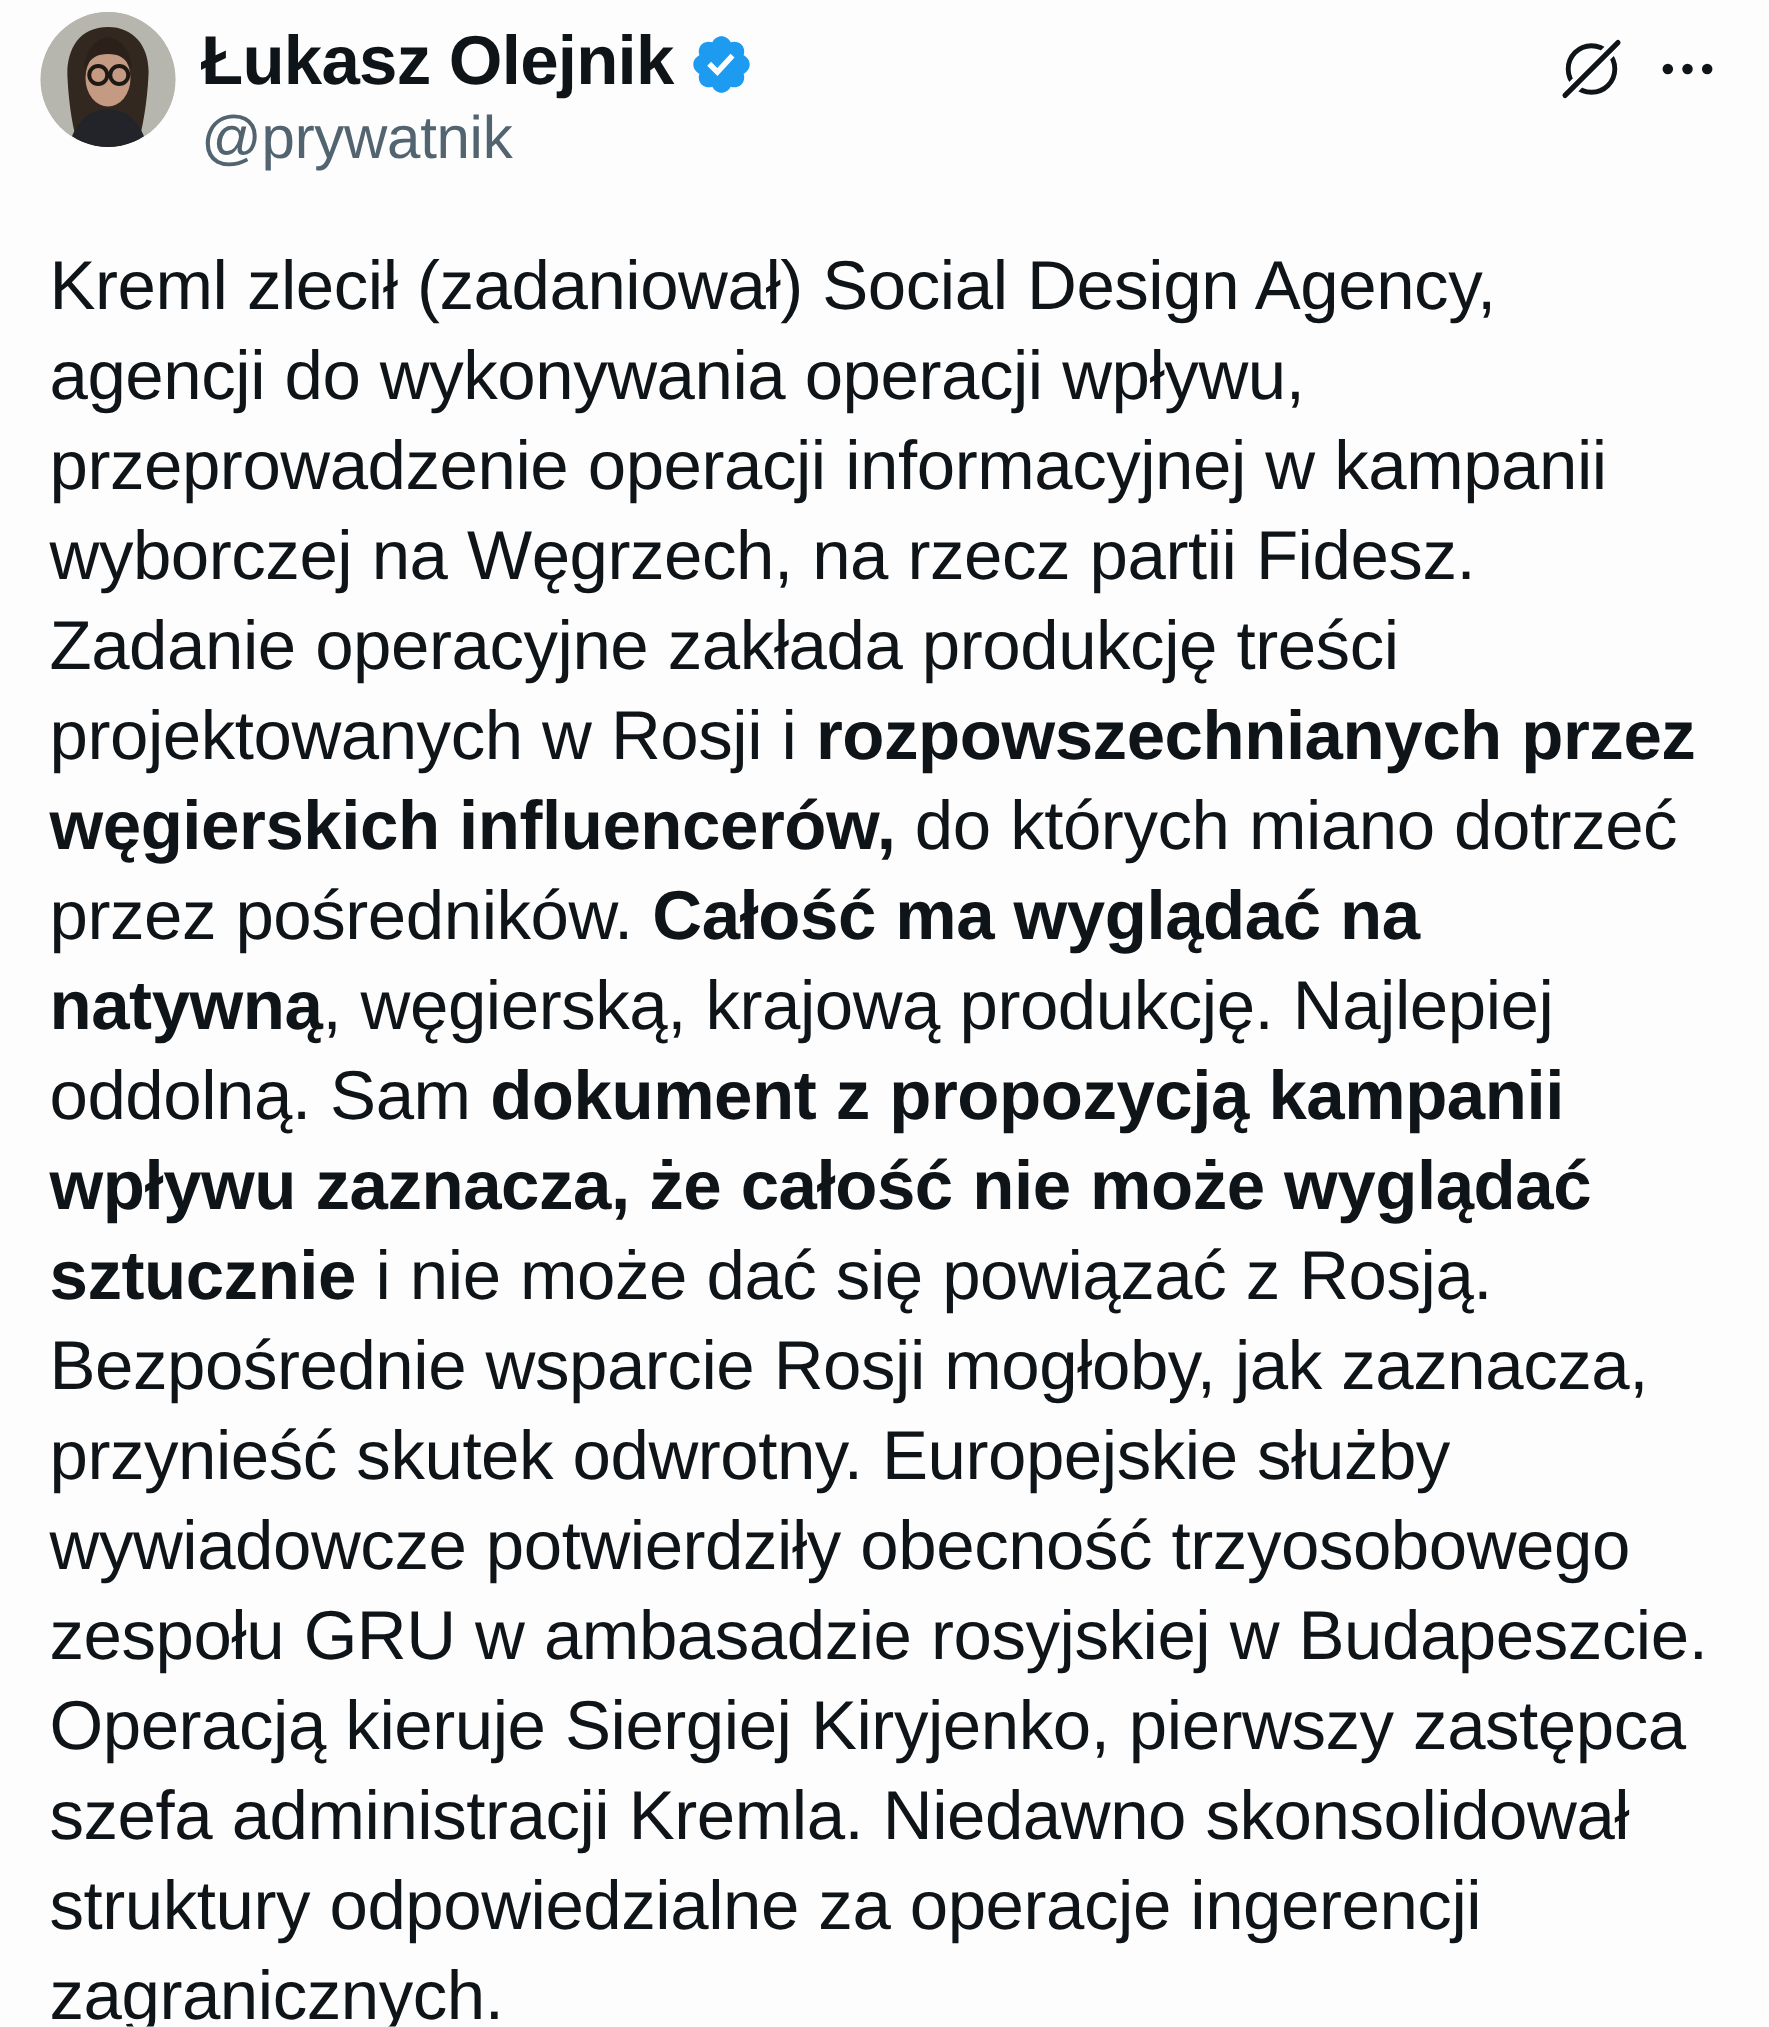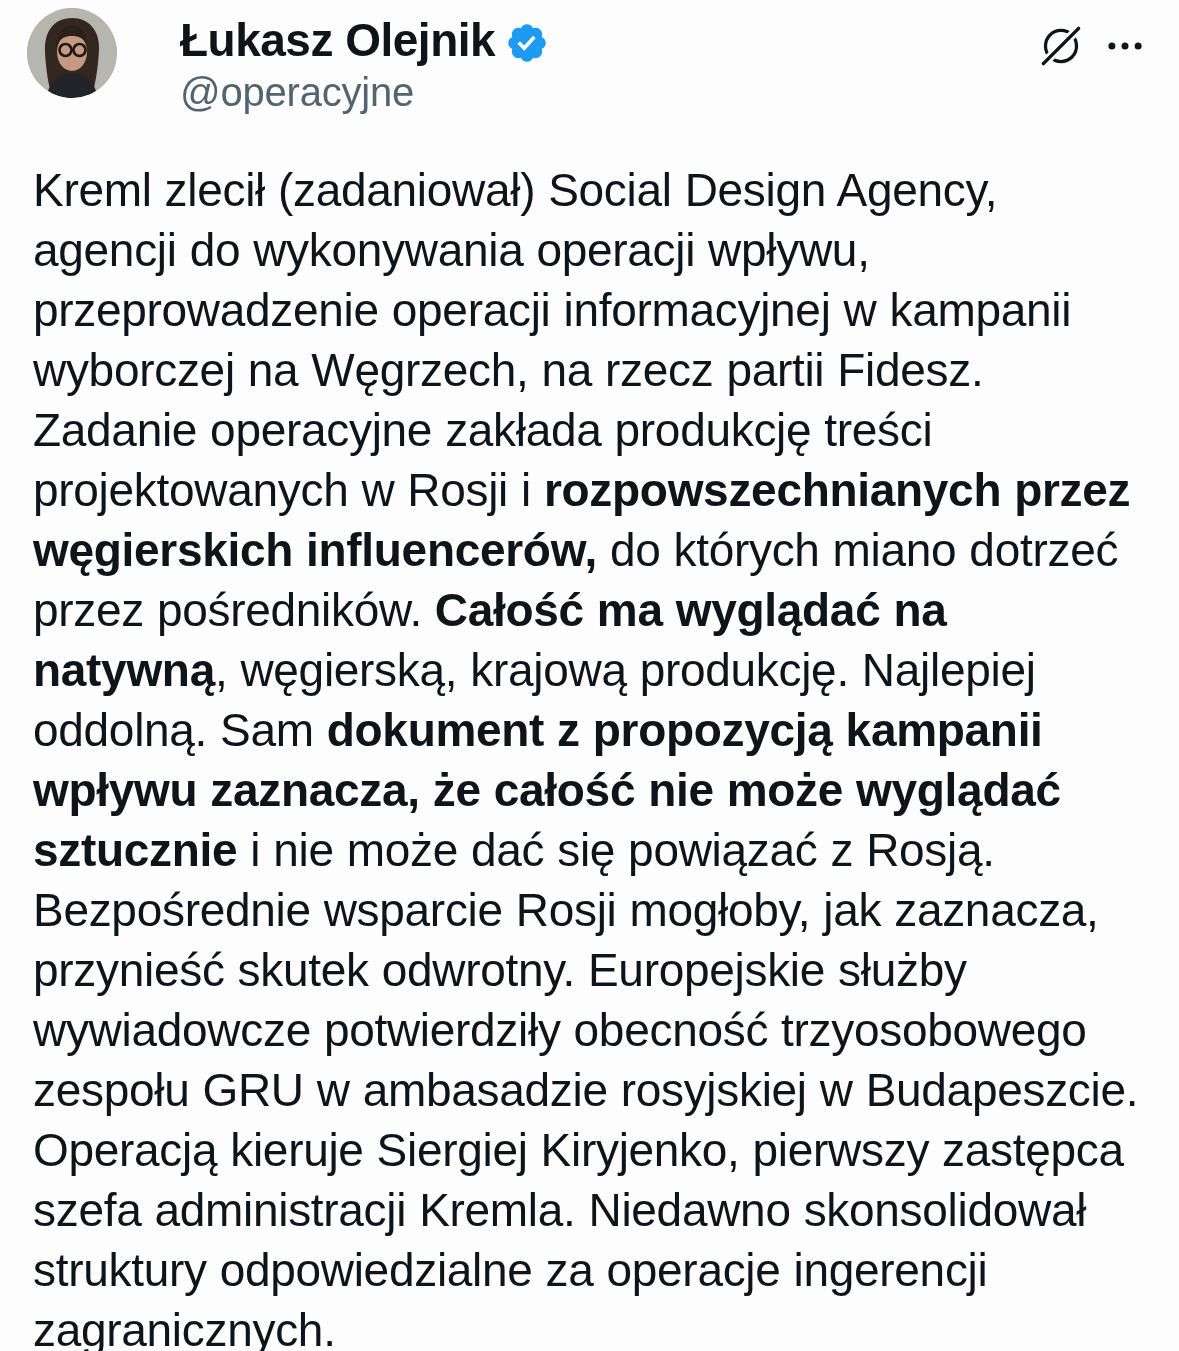--- a/index.html
+++ b/index.html
@@ -12,21 +12,21 @@
   html, body { margin: 0; padding: 0; }
   body {
     width: 1179px;
     height: 1351px;
     background: var(--bg);
     font-family: "Liberation Sans", "DejaVu Sans", sans-serif;
     color: var(--text);
     overflow: hidden;
   }
   .tweet-card { padding: 8px 30px 0 27px; width: 100%; height: 100%; }
-  .header { display: flex; align-items: flex-start; gap: 46px; }
+  .header { display: flex; align-items: flex-start; }
   .avatar-wrap {
     width: 90px; height: 90px; border-radius: 50%;
     overflow: hidden; flex: none; cursor: pointer; background: #b7b6ae;
   }
   .avatar-wrap svg { display: block; width: 100%; height: 100%; }
   .names { margin-left: 17px; padding-top: 8px; min-width: 0; }
   .name-row { display: flex; align-items: center; gap: 10px; }
   .display-name {
     font-size: 46px; font-weight: 700; letter-spacing: -0.5px;
     line-height: 1.05; white-space: nowrap; cursor: pointer;
@@ -79,21 +79,21 @@
       </svg>
     </div>
 
     <div class="names">
       <div class="name-row">
         <span class="display-name">Łukasz Olejnik</span>
         <svg class="badge" viewBox="0 0 24 24">
           <path fill="#1d9bf0" d="M22.25 12c0-1.43-.88-2.67-2.19-3.34.46-1.39.2-2.9-.81-3.91s-2.52-1.27-3.91-.81c-.66-1.31-1.91-2.19-3.34-2.19s-2.67.88-3.33 2.19c-1.4-.46-2.91-.2-3.92.81s-1.26 2.52-.8 3.91c-1.31.67-2.2 1.91-2.2 3.34s.89 2.67 2.2 3.34c-.46 1.39-.21 2.9.8 3.91s2.52 1.26 3.91.81c.67 1.31 1.91 2.19 3.34 2.19s2.68-.88 3.34-2.19c1.39.45 2.9.2 3.91-.81s1.27-2.52.81-3.91c1.31-.67 2.19-1.91 2.19-3.34zm-11.71 4.2L6.8 12.46l1.41-1.42 2.26 2.26 4.8-5.23 1.47 1.36-6.2 6.77z"></path>
         </svg>
       </div>
-      <div class="handle">@operacyjne</div>
+      <div class="handle">@prywatnik</div>
     </div>
 
     <div class="actions">
       <button class="icon-btn">
         <svg width="46" height="46" viewBox="0 0 24 24">
           <circle cx="12" cy="12" r="8.1" fill="none" stroke="#0f1419" stroke-width="1.7"></circle>
           <line x1="2.2" y1="21.8" x2="21.8" y2="2.2" stroke="#fdfdfd" stroke-width="4.6"></line>
           <line x1="2.8" y1="21.2" x2="21.2" y2="2.8" stroke="#0f1419" stroke-width="1.8" stroke-linecap="round"></line>
         </svg>
       </button>

